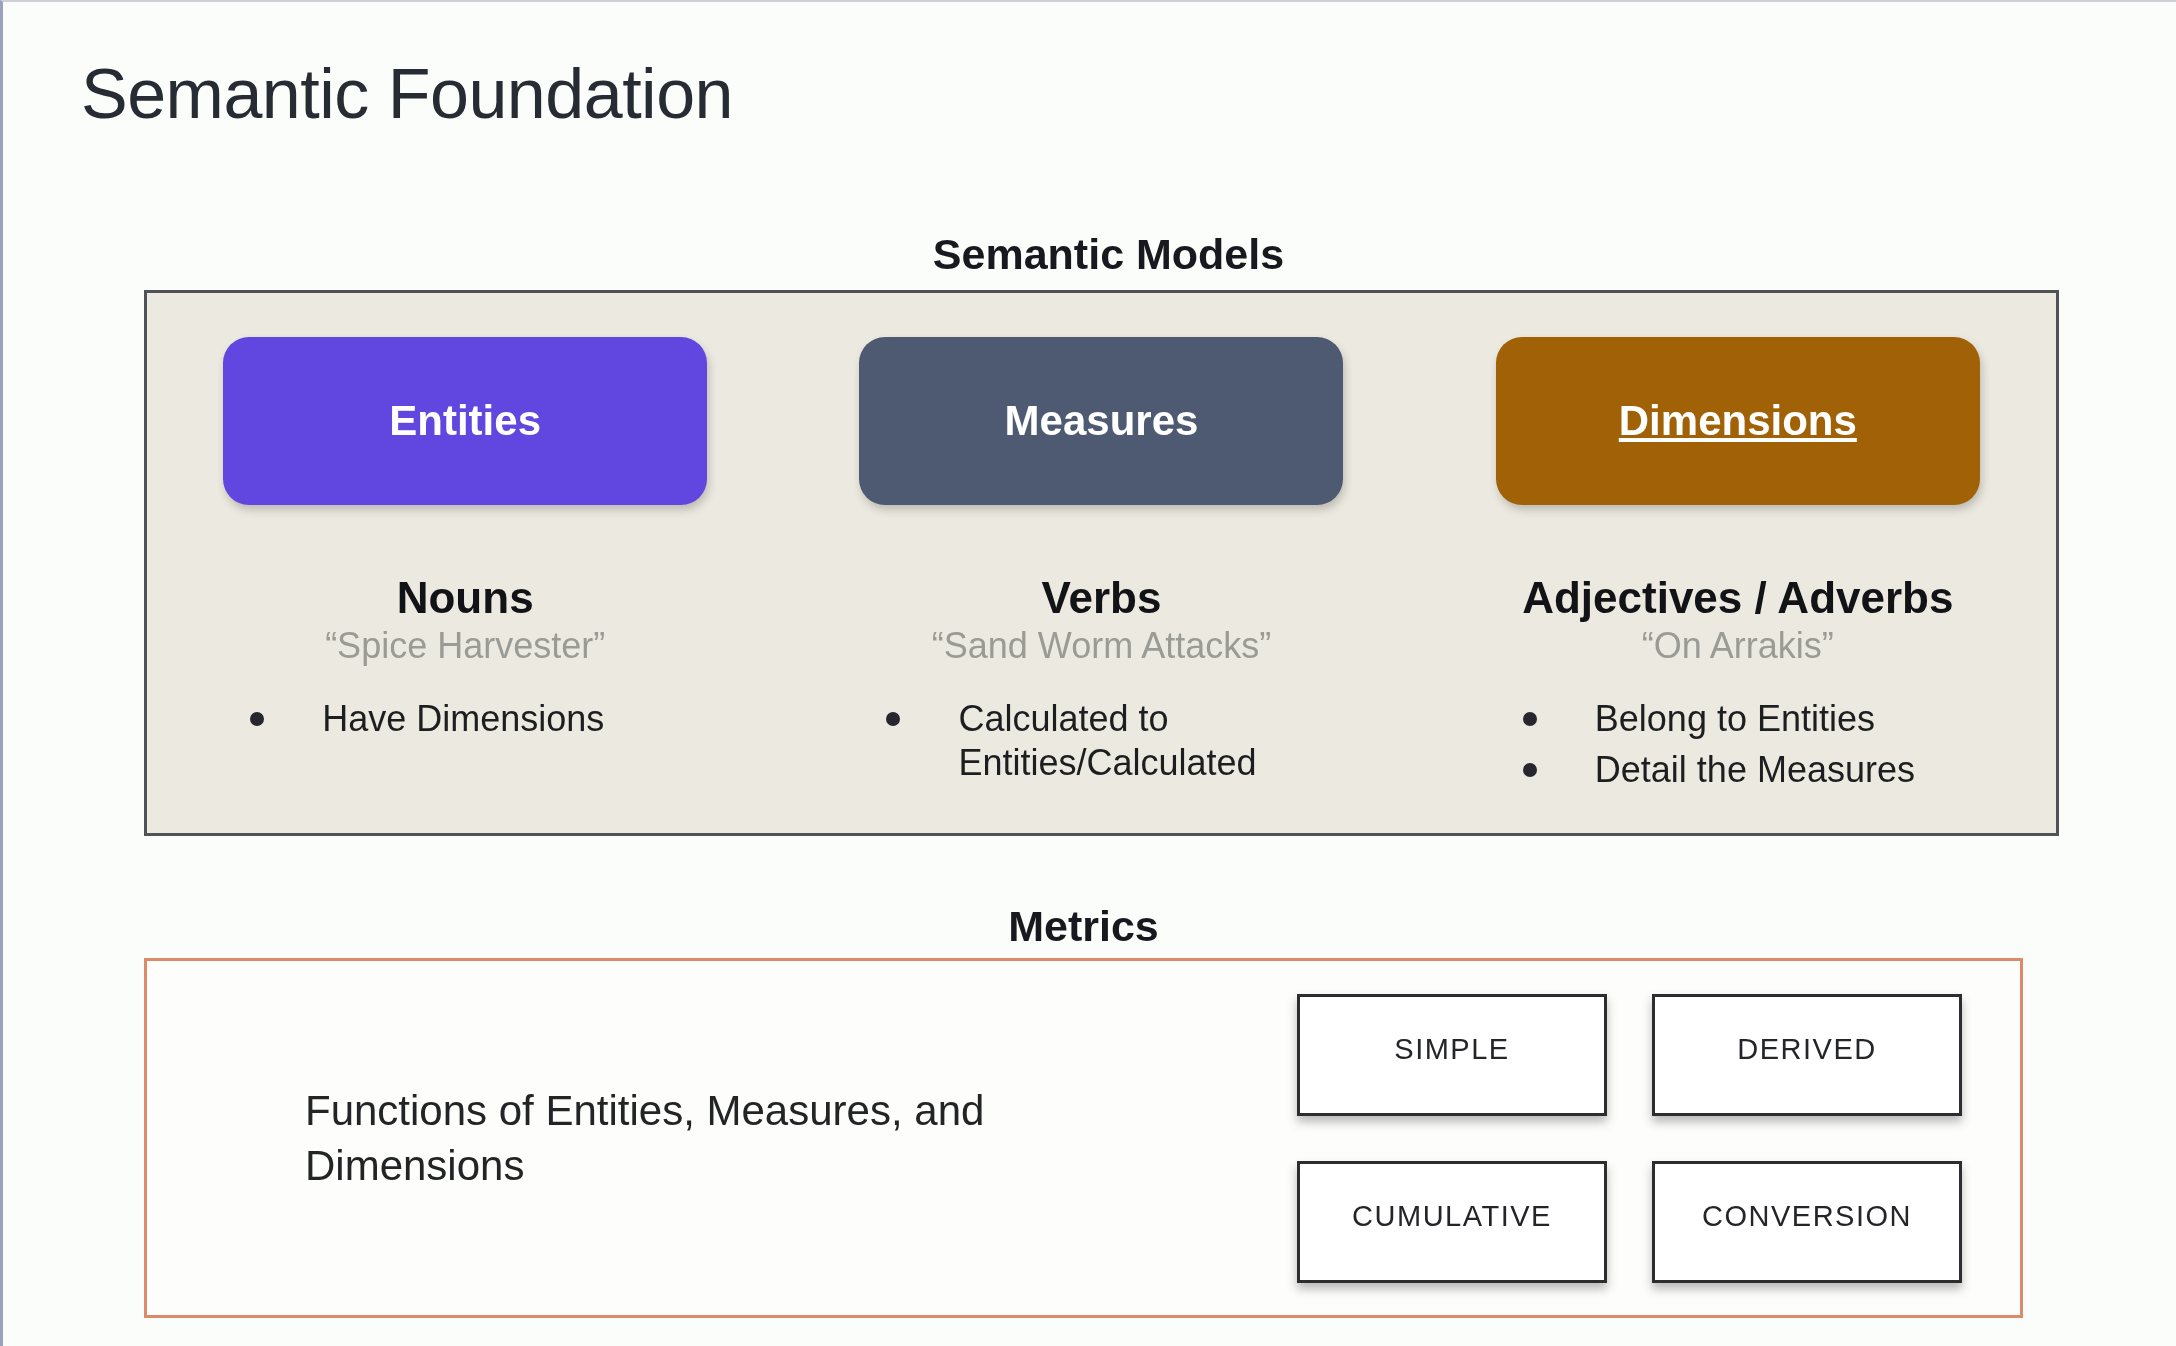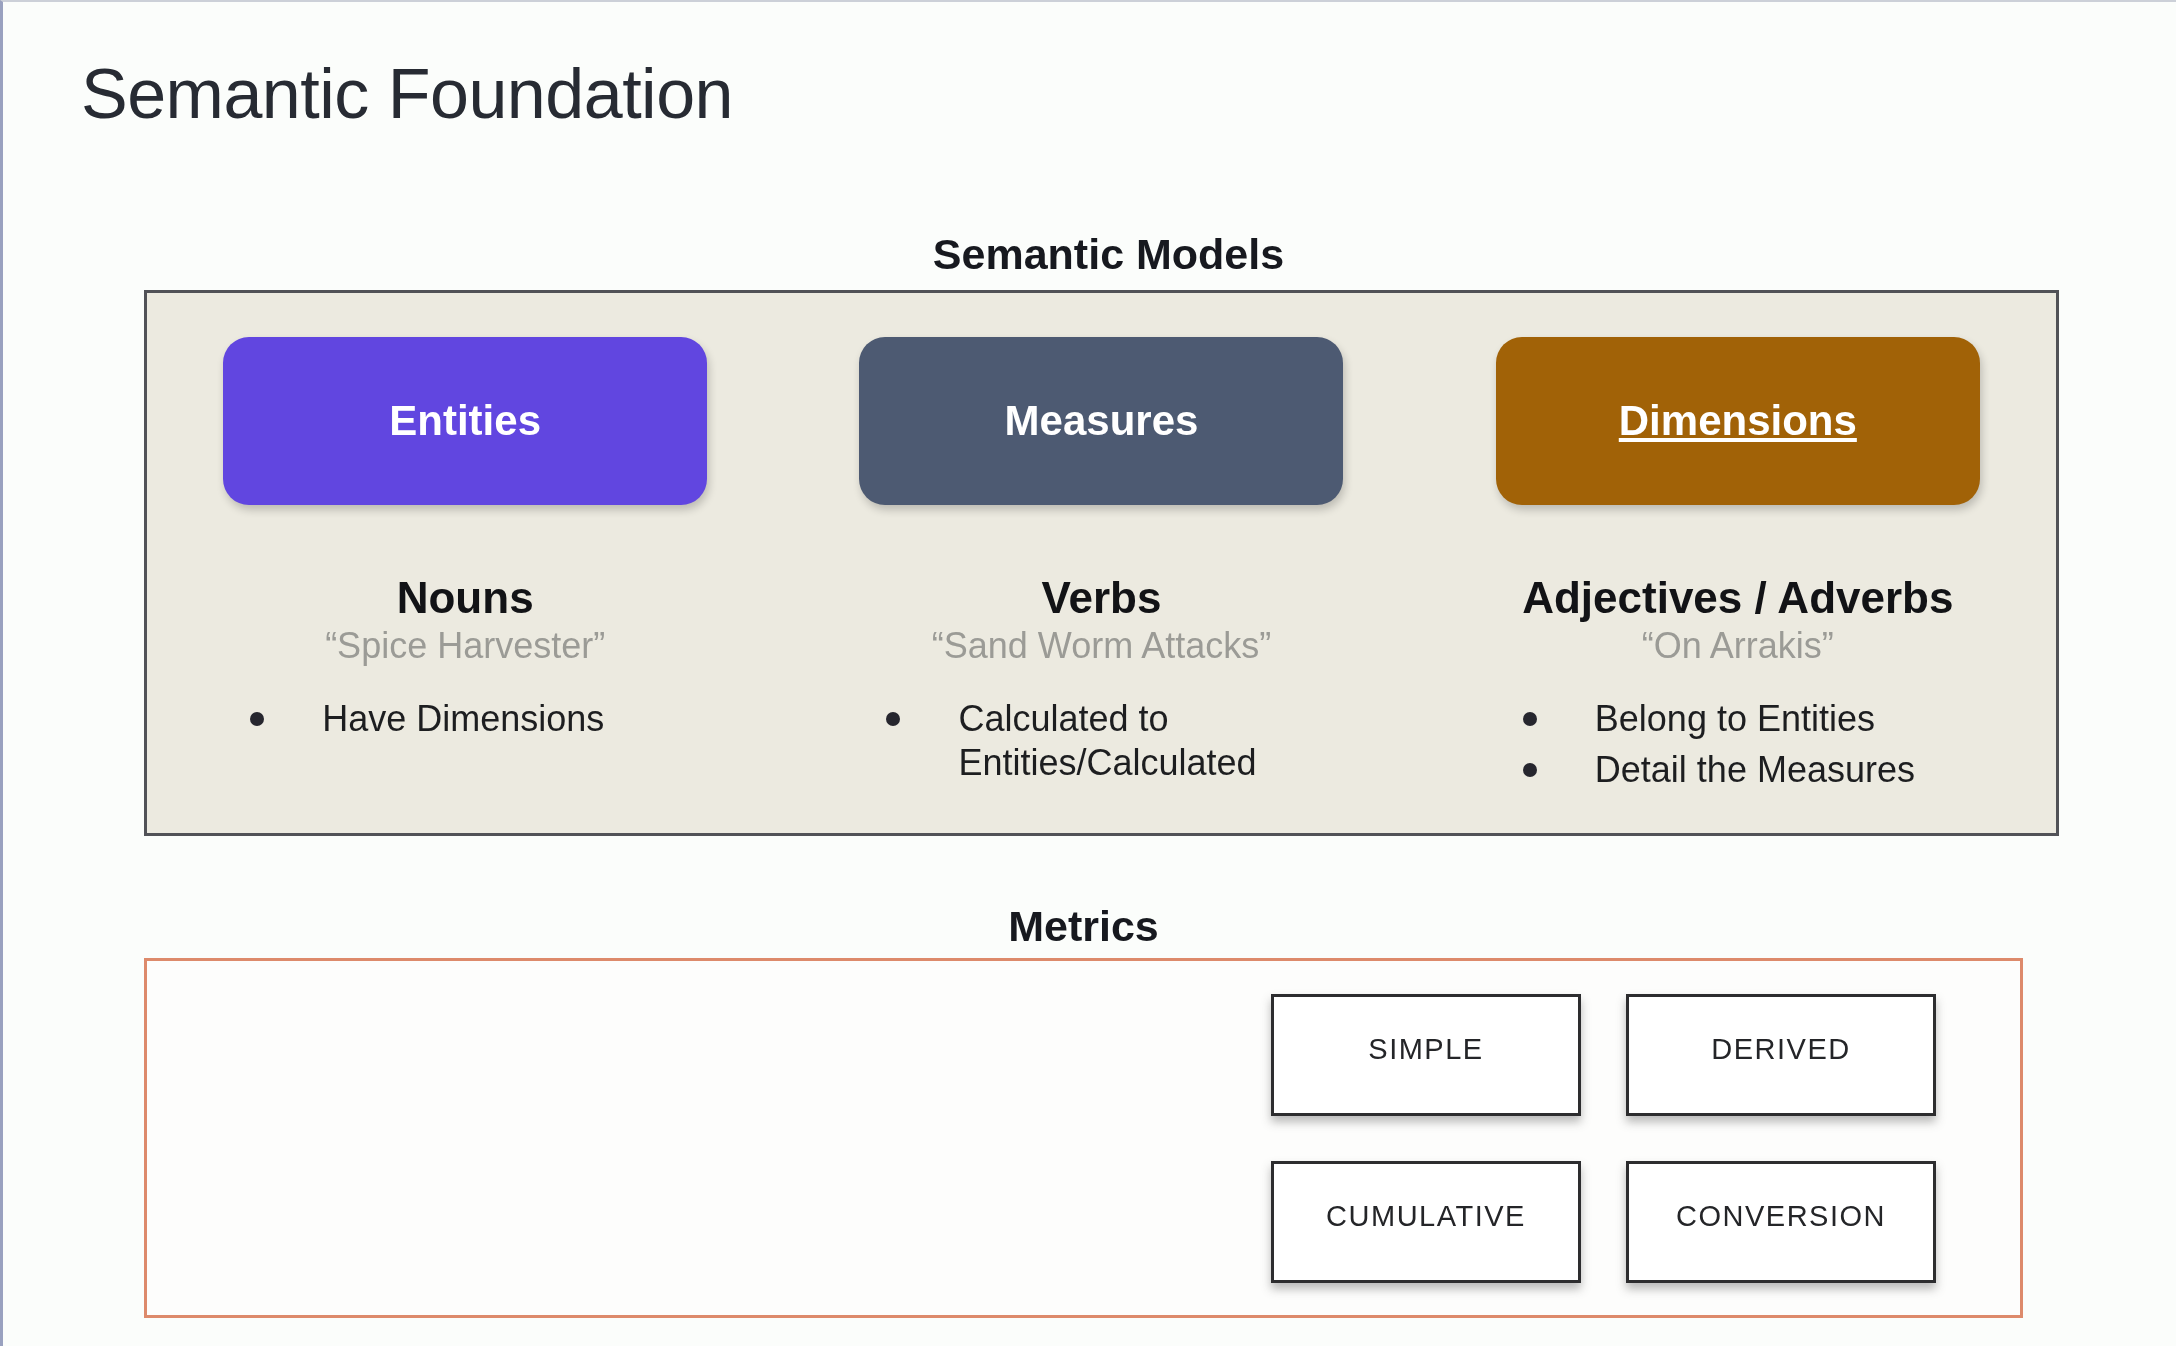--- a/index.html
+++ b/index.html
@@ -112,21 +112,21 @@
   }
   .metrics-desc {
     margin-left: 158px;
     width: 690px;
     font-size: 42px;
     line-height: 1.32;
     color: #232426;
   }
   .metrics-grid {
     margin-left: auto;
-    margin-right: 84px;
+    margin-right: 58px;
     display: grid;
     grid-template-columns: 310px 310px;
     grid-auto-rows: 122px;
     column-gap: 44px;
     row-gap: 24px;
     gap: 45px;
   }
   .metric-type {
     box-sizing: border-box;
     background: #ffffff;
@@ -190,20 +190,21 @@
           <span class="li-text">Detail the Measures</span>
         </li>
       </ul>
     </div>
 
   </div>
 
   <div class="section-heading metrics-heading">Metrics</div>
 
   <div class="metrics-box" style="border-color: rgb(221, 138, 107);">
+    <div class="metrics-desc">Functions of Entities, Measures, and Dimensions</div>
     <div class="metrics-grid">
       <div class="metric-type">SIMPLE</div>
       <div class="metric-type">DERIVED</div>
       <div class="metric-type">CUMULATIVE</div>
       <div class="metric-type">CONVERSION</div>
     </div>
   </div>
 
 </div>
 

